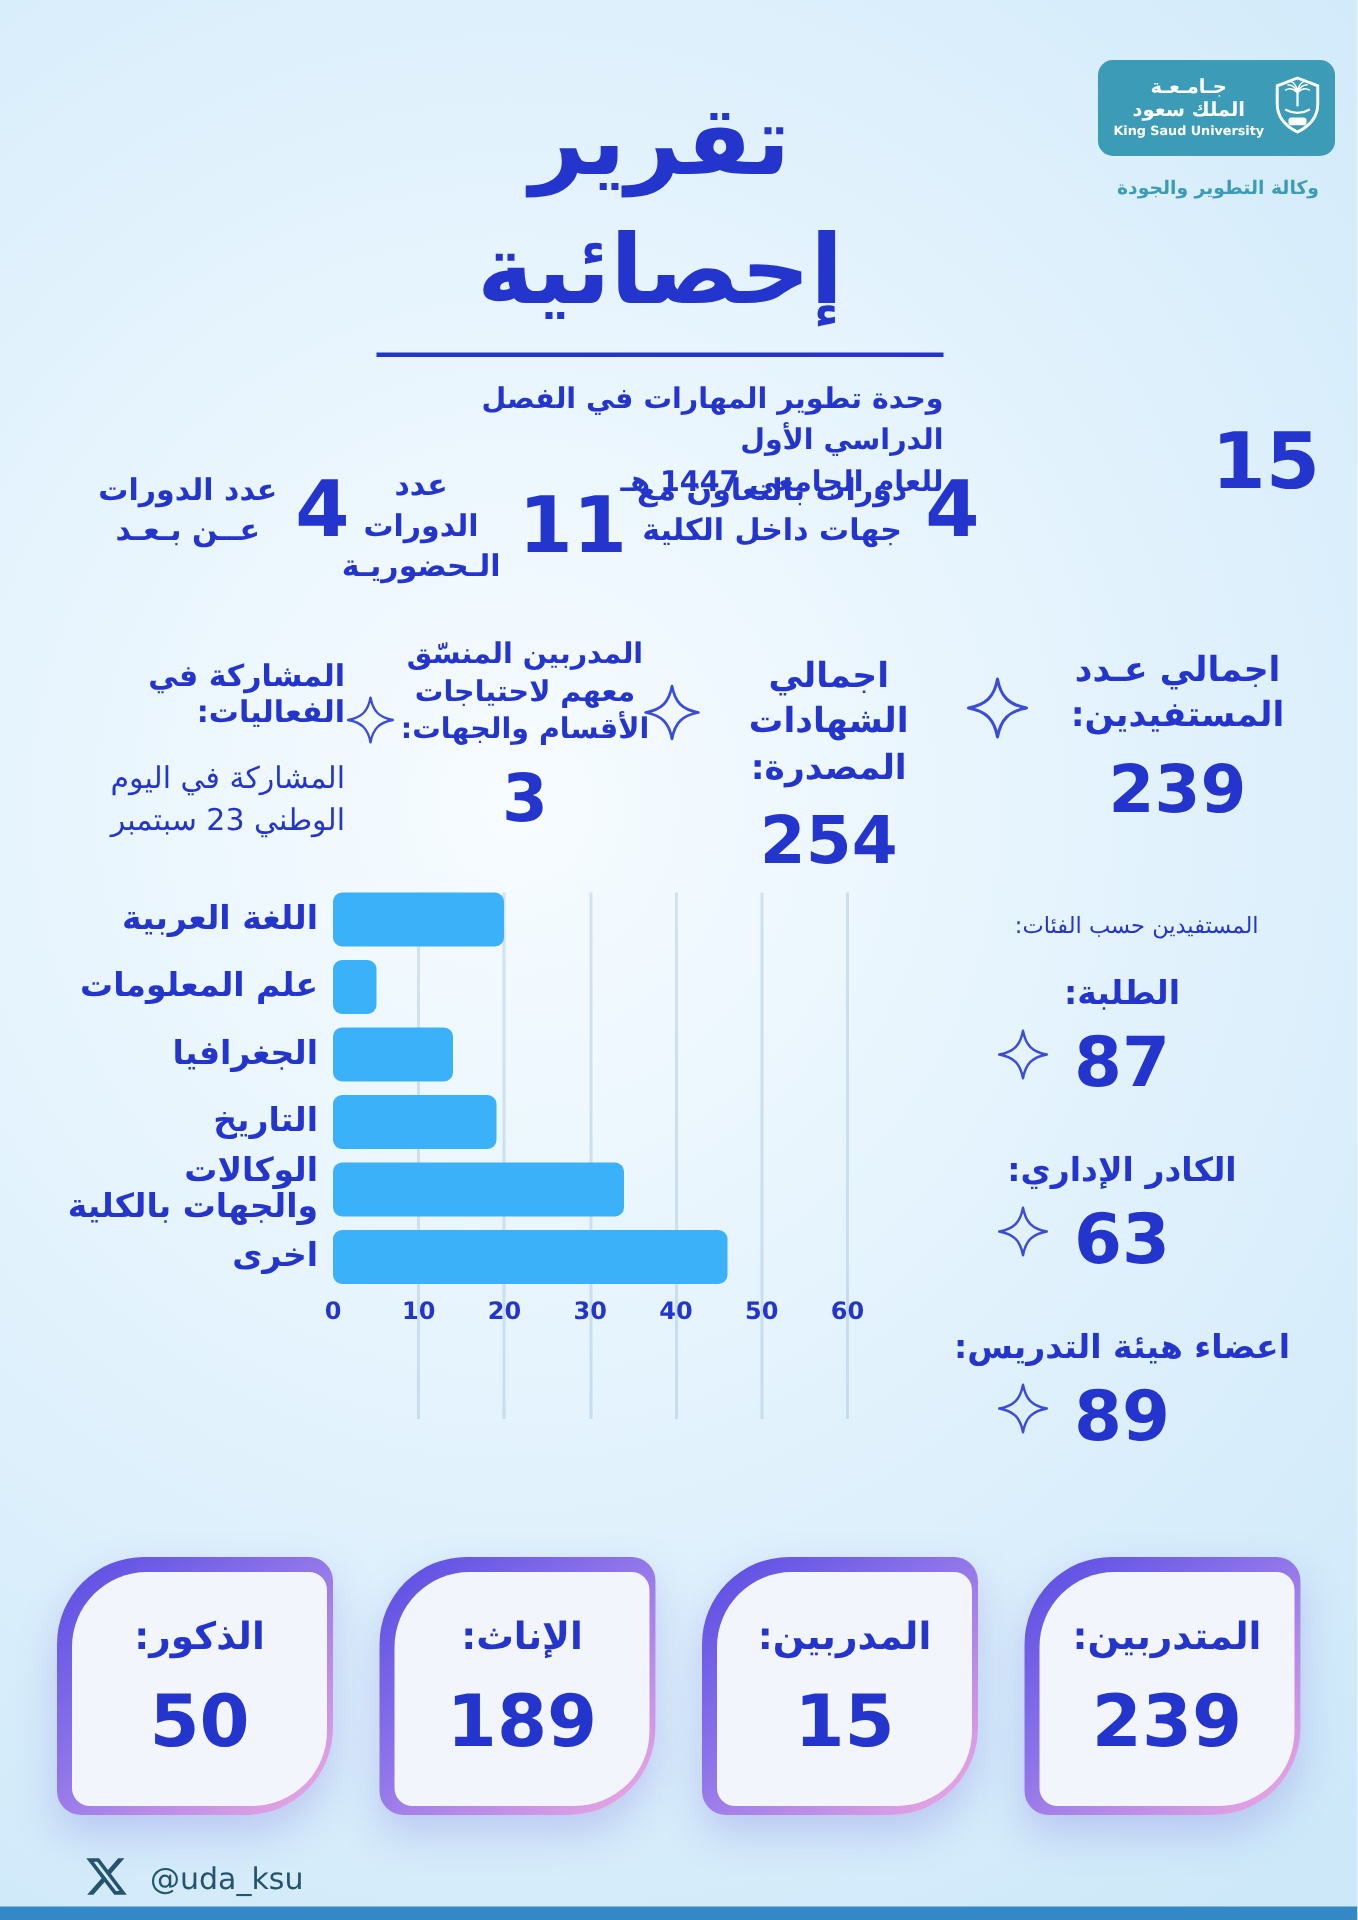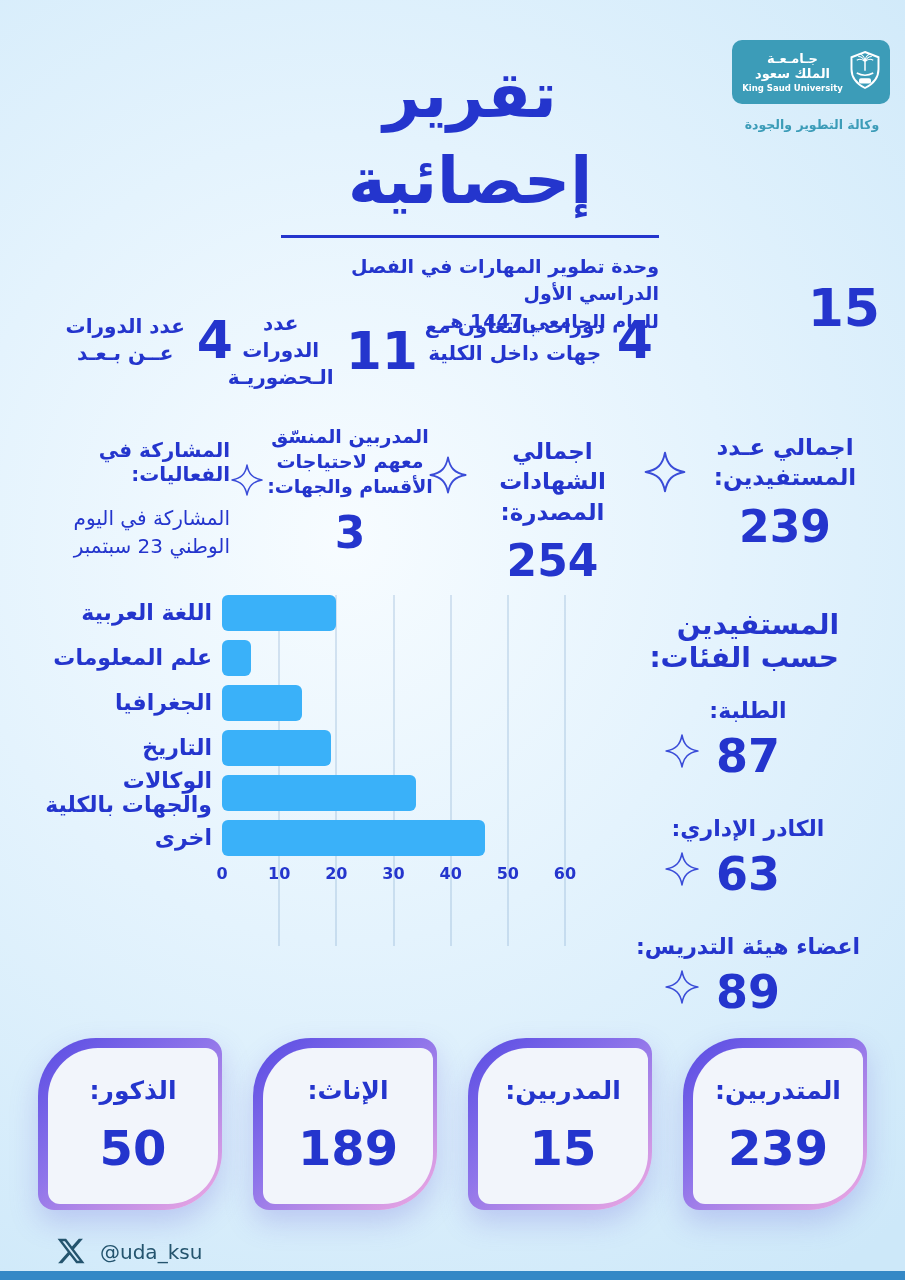--- a/index.html
+++ b/index.html
@@ -16,21 +16,21 @@
     width:158px; height:64px; background:#3c9cb8; border-radius:10px;
     display:flex; flex-direction:row-reverse; align-items:center; justify-content:center; gap:7px; padding:5px;
   }
   .logo-text { text-align:center; color:#ffffff; direction:rtl; }
   .logo-ar1 { font-size:13px; font-weight:bold; letter-spacing:1px; }
   .logo-ar2 { font-size:13px; font-weight:bold; }
   .logo-en  { font-size:8.5px; font-weight:bold; margin-top:2px; }
   .logo-agency { margin-top:13px; text-align:center; color:#3c9cb8; font-size:12.5px; font-weight:bold; direction:rtl; }
 
   
-  .title-block { position:absolute; top:52px; right:246px; width:378px; text-align:center; }
+  .title-block { position:absolute; top:52px; right:276px; width:378px; text-align:center; }
   .main-title { font-size:64px; font-weight:bold; line-height:1.35; direction:rtl; }
   .title-divider { height:3px; background:#2435cd; margin-top:10px; }
   .subtitle { margin-top:15px; font-size:19px; font-weight:bold; line-height:1.45; direction:rtl; text-align:right; white-space:pre-line; }
 
   
   .s1-group { position:absolute; display:flex; direction:rtl; align-items:center; gap:12px; }
   .s1-num { font-size:52px; font-weight:bold; }
   .s1-label { font-size:20px; font-weight:bold; line-height:1.35; white-space:pre-line; text-align:center; direction:rtl; }
   .g1 { top:278px; right:25px;  width:230px; }
   .g2 { top:310px; right:252px; width:238px; }
@@ -61,21 +61,21 @@
   .chart-rows { position:relative; display:flex; flex-direction:column; gap:9px; }
   .chart-row { display:flex; align-items:center; height:36px; }
   .chart-label { width:182px; text-align:right; font-size:22px; font-weight:bold; color:#2435cd; direction:rtl; line-height:1.1; }
   .bar-area { position:relative; width:343px; height:36px; margin-left:10px; }
   .bar { position:absolute; left:0; top:0; height:36px; border-radius:6px; background:#3ab1f9; }
   .x-axis { position:relative; margin-left:192px; width:343px; height:26px; margin-top:8px; }
   .tick { position:absolute; transform:translateX(-50%); font-size:16px; font-weight:bold; color:#2435cd; }
 
   
   .cat-panel { position:absolute; top:608px; right:18px; width:278px; direction:rtl; }
-  .cat-heading { font-size:28px; font-weight:bold; text-align:right; padding-right:48px; margin-bottom:24px; }
+  .cat-heading { font-size:15px; font-weight:normal; text-align:right; padding-right:48px; margin-bottom:24px; }
   .cat-item { position:relative; margin-bottom:33px; text-align:center; }
   .cat-label { font-size:22px; font-weight:bold; margin-bottom:6px; }
   .cat-value { font-size:46px; font-weight:bold; }
   .cat-sparkle { position:absolute; left:55px; bottom:14px; width:36px; height:36px; }
 
   
   .cards-row { position:absolute; top:1038px; left:38px; right:38px; display:flex; direction:rtl; gap:31px; }
   .card {
     flex:1; height:172px; border-radius:58px 16px 58px 16px;
     background:linear-gradient(140deg, #584be3 0%, #8f75ea 45%, #f3abe2 100%);

